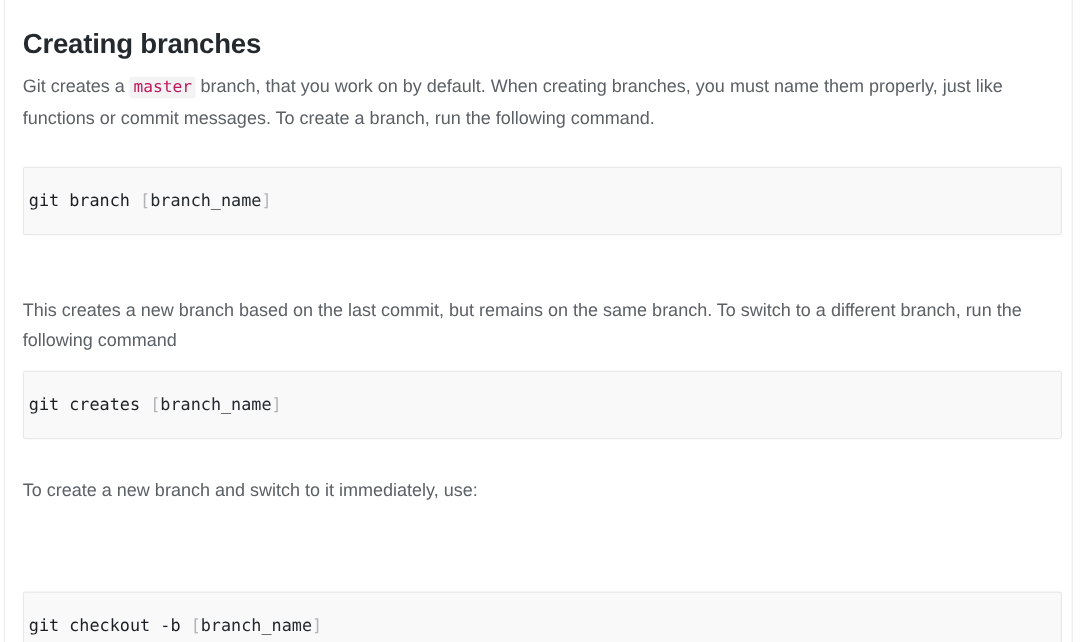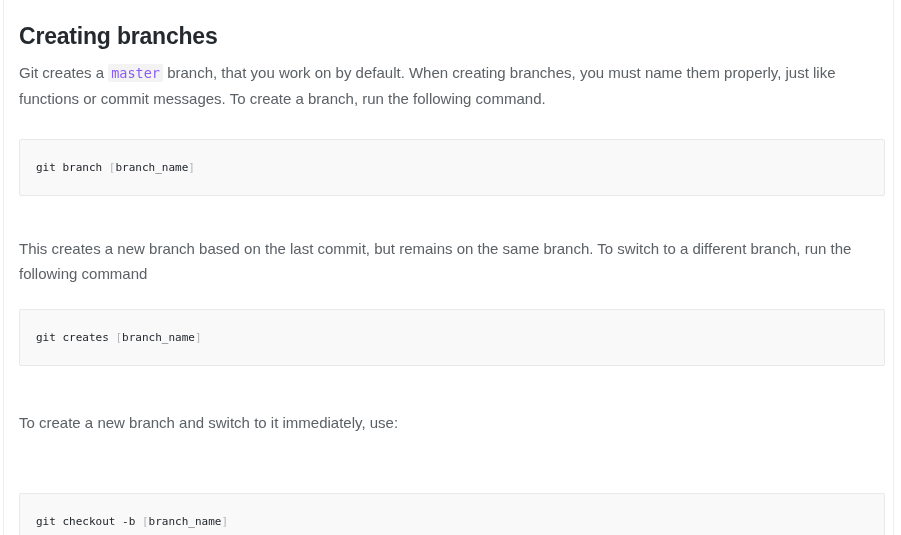--- a/index.html
+++ b/index.html
@@ -64,27 +64,27 @@
     margin: 0;
     padding: 0;
     position: absolute;
     left: 0;
     width: 866px;
     font-size: 15px;
     line-height: 25px;
     color: #5c6166;
   }
   p.para-1 { top: 60px; }
-  p.para-2 { top: 236px; }
-  p.para-3 { top: 410px; }
+  p.para-2 { top: 246px; }
+  p.para-3 { top: 396px; }
 
   code.inline {
     font-family: "DejaVu Sans Mono", monospace;
     font-size: 13.5px;
-    color: #8b5cf6;
+    color: #be185d;
     background: #f3f3f4;
     padding: 1px 3px;
     border-radius: 2px;
     letter-spacing: 0px;
   }
 
   .codeblock {
     position: absolute;
     left: 0;
     width: 866px;
@@ -93,25 +93,25 @@
     background: #f9f9fa;
     border: 1px solid #e9e9ec;
     border-radius: 2px;
   }
   .cb-1 { top: 139px; }
   .cb-2 { top: 309px; }
   .cb-3 { top: 456px; margin-top: 37px; }
 
   .codeblock .codeline {
     position: absolute;
-    left: 16px;
+    left: 4px;
     top: 50%;
     transform: translateY(-50%);
     font-family: "DejaVu Sans Mono", monospace;
-    font-size: 11px;
+    font-size: 14px;
     line-height: 20px;
     white-space: pre;
     color: #24292e;
   }
 
   .tok-cmd { color: #1b1f23; }
   .tok-bracket { color: #b4b4b8; }
   .tok-arg { color: #24292e; }
 </style>
 </head>

